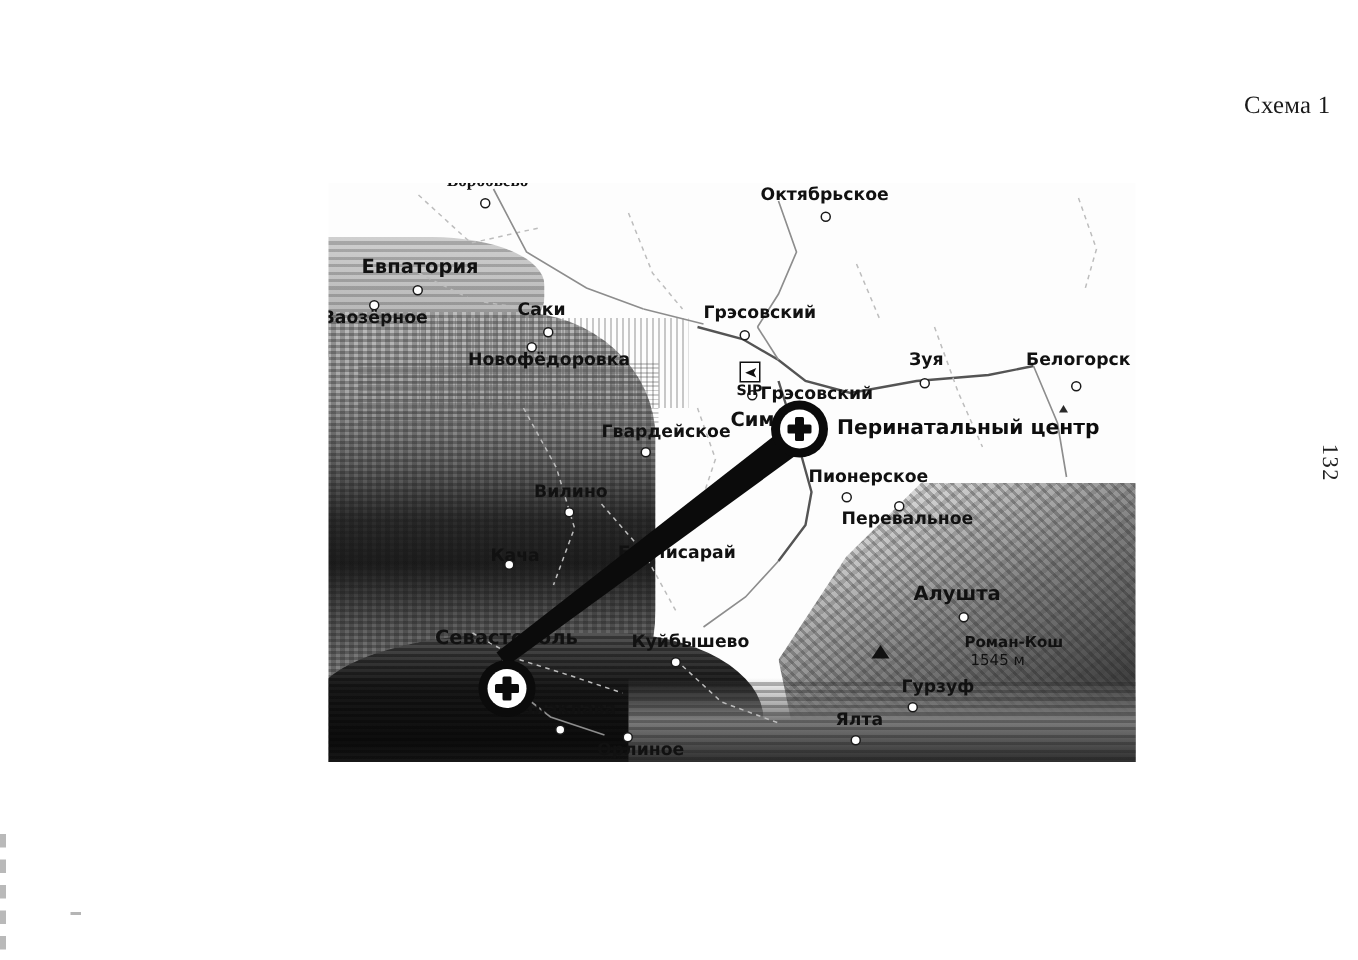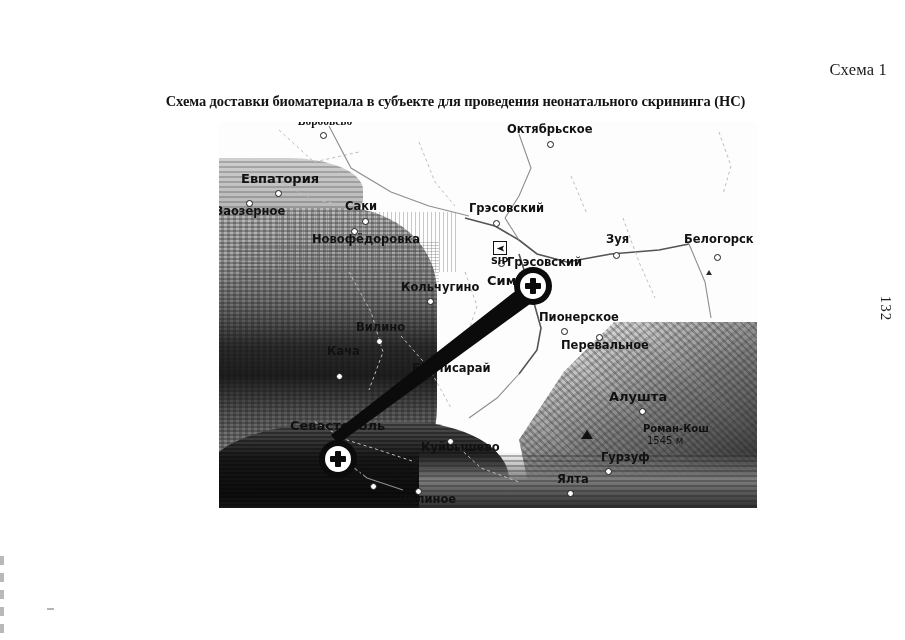--- a/index.html
+++ b/index.html
@@ -160,21 +160,20 @@
   <div class="binding">
     <i></i>
       <i></i>
       <i></i>
       <i></i>
       <i></i>
   </div>
   <div class="tiny-dash"></div>
 
   <div class="scheme-no">Схема 1</div>
-  <div class="doc-title">Схема доставки биоматериала в субъекте для проведения неонатального скрининга (НС)</div>
   <div class="folio">132</div>
 
   <div class="map">
 
     <div class="terrain">
       <div class="sea-west2"></div>
       <div class="sea-west"></div>
       <div class="speckle-a"></div>
       <div class="speckle-b"></div>
       <div class="mtn-se"></div>
@@ -218,21 +217,21 @@
 
     <div class="plc m" style="left:126px;top:79px;">Саки</div>
     <div class="dot" style="left:143px;top:96px;"></div>
 
     <div class="plc m" style="left:-4px;top:84px;">Заозёрное</div>
     <div class="dot" style="left:27px;top:78px;"></div>
 
     <div class="plc m" style="left:93px;top:112px;">Новофёдоровка</div>
     <div class="dot" style="left:132px;top:106px;"></div>
 
-    <div class="plc m" style="left:182px;top:160px;">Кольчугино</div>
+    <div class="plc m" style="left:182px;top:160px;">Гвардейское</div>
     <div class="dot" style="left:208px;top:176px;"></div>
 
     <div class="plc m" style="left:250px;top:81px;">Грэсовский</div>
     <div class="dot" style="left:274px;top:98px;"></div>
 
     <div class="plc m" style="left:387px;top:112px;">Зуя</div>
     <div class="dot" style="left:394px;top:130px;"></div>
 
     <div class="plc m" style="left:465px;top:112px;">Белогорск</div>
     <div class="dot" style="left:495px;top:132px;"></div>
@@ -244,29 +243,29 @@
 
     <div class="plc m" style="left:320px;top:190px;">Пионерское</div>
     <div class="dot" style="left:342px;top:206px;"></div>
 
     <div class="plc m" style="left:342px;top:218px;">Перевальное</div>
     <div class="dot" style="left:377px;top:212px;"></div>
 
     <div class="plc m" style="left:137px;top:200px;">Вилино</div>
     <div class="dot" style="left:157px;top:216px;"></div>
 
-    <div class="plc m" style="left:108px;top:224px;">Кача</div>
+    <div class="plc m" style="left:108px;top:243px;">Кача</div>
     <div class="dot" style="left:117px;top:251px;"></div>
 
     <div class="plc m" style="left:193px;top:241px;">Бахчисарай</div>
 
     <div class="plc l" style="left:71px;top:297px;">Севастополь</div>
     <div class="dot" style="left:115px;top:315px;"></div>
 
-    <div class="plc m" style="left:202px;top:300px;margin-top:20px;">Куйбышево</div>
+    <div class="plc m" style="left:202px;top:300px;">Куйбышево</div>
     <div class="dot" style="left:228px;top:316px;"></div>
 
     <div class="plc m" style="left:120px;top:345px;">Балаклава</div>
     <div class="dot" style="left:151px;top:361px;"></div>
 
     <div class="plc m" style="left:179px;top:372px;">Орлиное</div>
     <div class="dot" style="left:196px;top:366px;"></div>
 
     <div class="plc l" style="left:390px;top:268px;">Алушта</div>
     <div class="dot" style="left:420px;top:286px;"></div>
@@ -293,20 +292,21 @@
 
     <svg class="route" viewBox="0 0 538 386">
       <path d="M308 160 L322 174 L119 322 L112 313 Z" fill="#0b0b0b"></path>
     </svg>
 
     <div class="marker" style="left:295px;top:145px;">
       <div class="ring">
           <div class="cross"></div>
         </div>
     </div>
+    <div class="mcap" style="left:339px;top:157px;">Перинатальный центр</div>
 
     <div class="marker" style="left:100px;top:318px;">
       <div class="ring">
           <div class="cross"></div>
         </div>
     </div>
 
 
   </div>
 </div>

